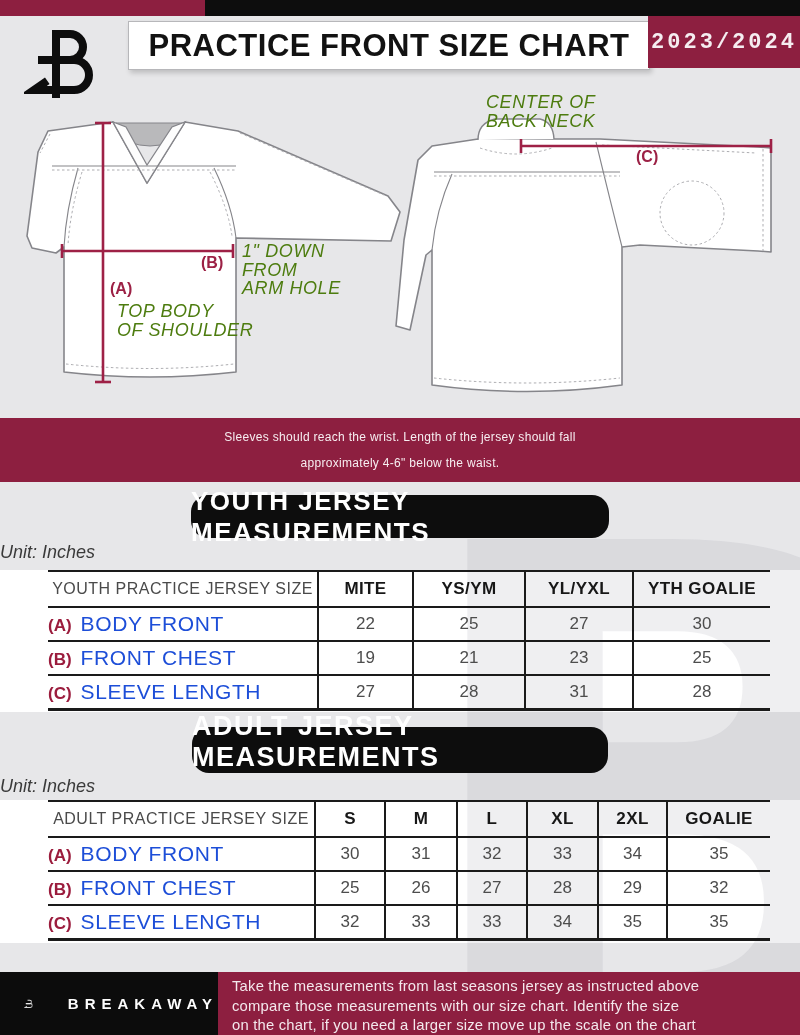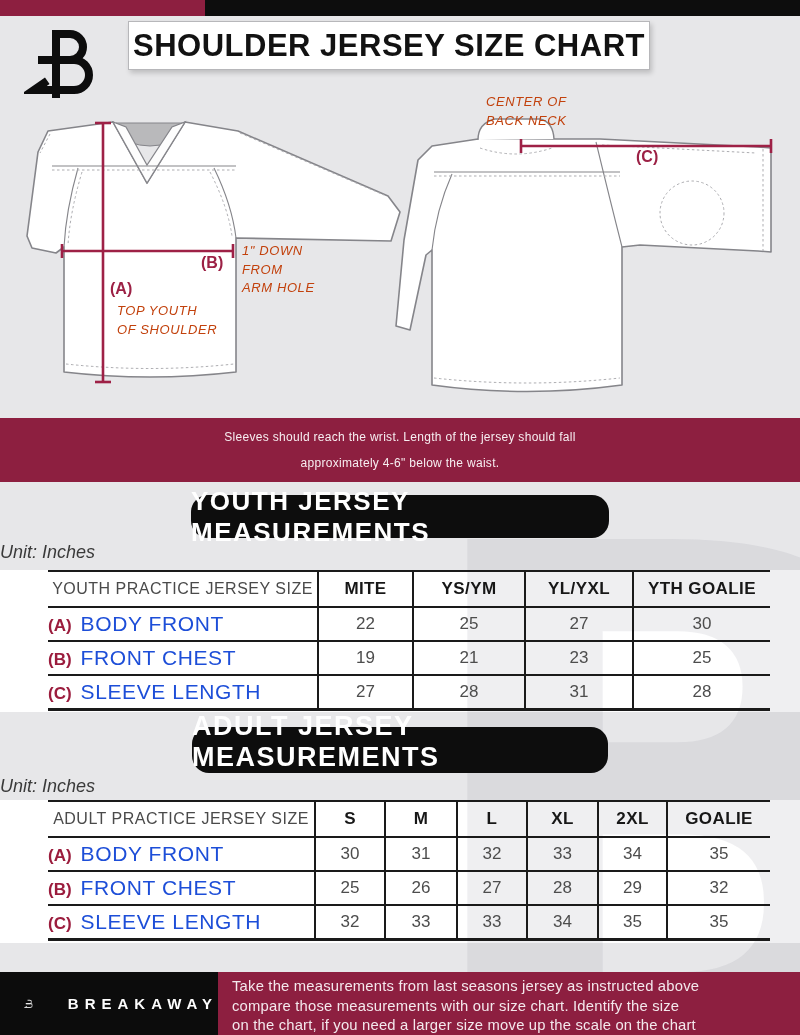--- a/index.html
+++ b/index.html
@@ -12,21 +12,21 @@
   .title-box{position:absolute;left:128px;top:21px;width:520px;height:47px;background:#fff;
              border:1px solid #b7b7ba;box-shadow:2px 3px 5px rgba(0,0,0,.18);
              display:flex;align-items:center;justify-content:center;z-index:2;}
   .title-box span{font-size:31px;font-weight:bold;color:#121212;letter-spacing:.5px;}
   .season-box{position:absolute;left:648px;top:16px;width:152px;height:52px;background:#8d1f40;
               display:flex;align-items:center;justify-content:center;z-index:2;}
   .season-box span{color:#f5edf0;font-size:22px;font-weight:bold;letter-spacing:3px;
                    font-family:"Liberation Mono","DejaVu Sans Mono",monospace;}
   
   .diagram-svg{position:absolute;left:0;top:85px;z-index:2;}
-  .anno{position:absolute;color:#c2410c;font-style:italic;font-size:13px;line-height:18.5px;
+  .anno{position:absolute;color:#4d7c0f;font-style:italic;font-size:18px;line-height:18.5px;
         letter-spacing:.6px;z-index:3;white-space:nowrap;}
   .anno-tag{position:absolute;color:#9c2145;font-weight:bold;font-size:16px;z-index:3;}
   
   .banner{position:absolute;left:0;top:418px;width:800px;height:64px;background:#8d1f40;z-index:2;
           display:flex;flex-direction:column;align-items:center;justify-content:center;}
   .banner div{color:#f7eef1;font-size:12px;line-height:26px;letter-spacing:.3px;}
   
   .section-title{position:absolute;left:50%;transform:translateX(-50%);background:#0d0d0d;color:#fff;
                  border-radius:17px;display:flex;align-items:center;justify-content:center;z-index:2;}
   .section-title span{font-weight:bold;letter-spacing:1.5px;}
@@ -76,21 +76,24 @@
   <div class="logo-box">
     <svg width="78" height="78" viewBox="0 0 78 78">
       <g fill="none" stroke="#0d0d0d" stroke-width="8" stroke-linecap="square">
         <path d="M32,10 h14 a13,13 0 0 1 0,26 h-24"></path>
         <path d="M18,36 h32 a15,15 0 0 1 0,30 h-40 l10,-7"></path>
         <path d="M32,10 v60"></path>
       </g>
     </svg>
   </div>
   <div class="title-box">
-    <span>SHOULDER JERSEY SIZE CHART</span>
+    <span>PRACTICE FRONT SIZE CHART</span>
+  </div>
+  <div class="season-box">
+    <span>2023/2024</span>
   </div>
 
   <svg class="diagram-svg" width="800" height="332" viewBox="0 0 800 332">
 
     <g stroke="#85858a" stroke-width="1.6" fill="#ffffff" stroke-linejoin="round">
       <path d="M48,46 L113,37 L147,98 L185,37 L238,46
                L388,111 L400,127 L391,156 L236,153
                L236,287 Q150,297 64,287 L64,162
                L56,168 L32,163 L27,151 L38,67 Z"></path>
     </g>
@@ -154,21 +157,21 @@
   </div>
   <div class="anno-tag" style="left:636px;top:148px;">(C)</div>
   <div class="anno" style="left:242px;top:242px;">
     <div>1" DOWN</div>
     <div>FROM</div>
     <div>ARM HOLE</div>
   </div>
   <div class="anno-tag" style="left:201px;top:254px;">(B)</div>
   <div class="anno-tag" style="left:110px;top:280px;">(A)</div>
   <div class="anno" style="left:117px;top:302px;">
-    <div>TOP YOUTH</div>
+    <div>TOP BODY</div>
     <div>OF SHOULDER</div>
   </div>
 
   <div class="banner">
     <div>Sleeves should reach the wrist. Length of the jersey should fall</div>
     <div>approximately 4-6" below the waist.</div>
   </div>
 
   <div class="band band-youth"></div>
   <div class="band band-adult"></div>

